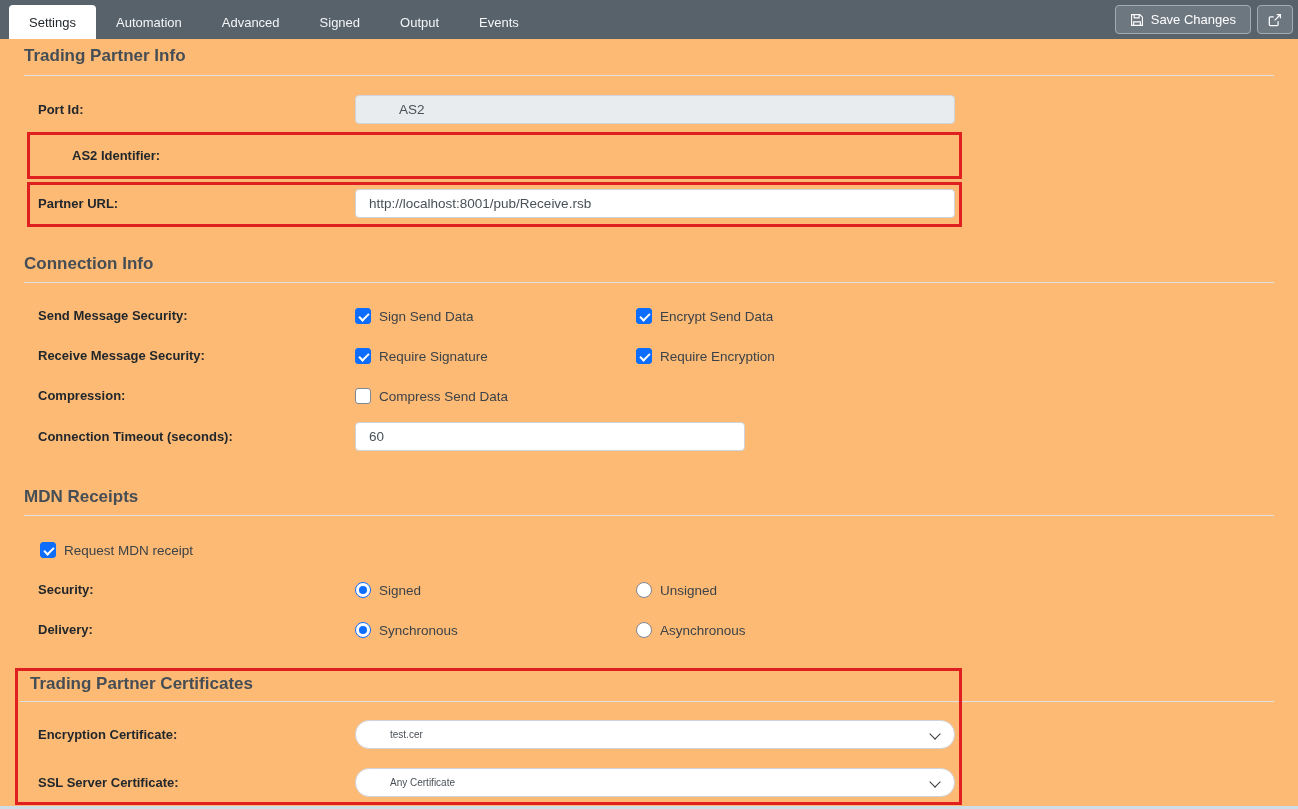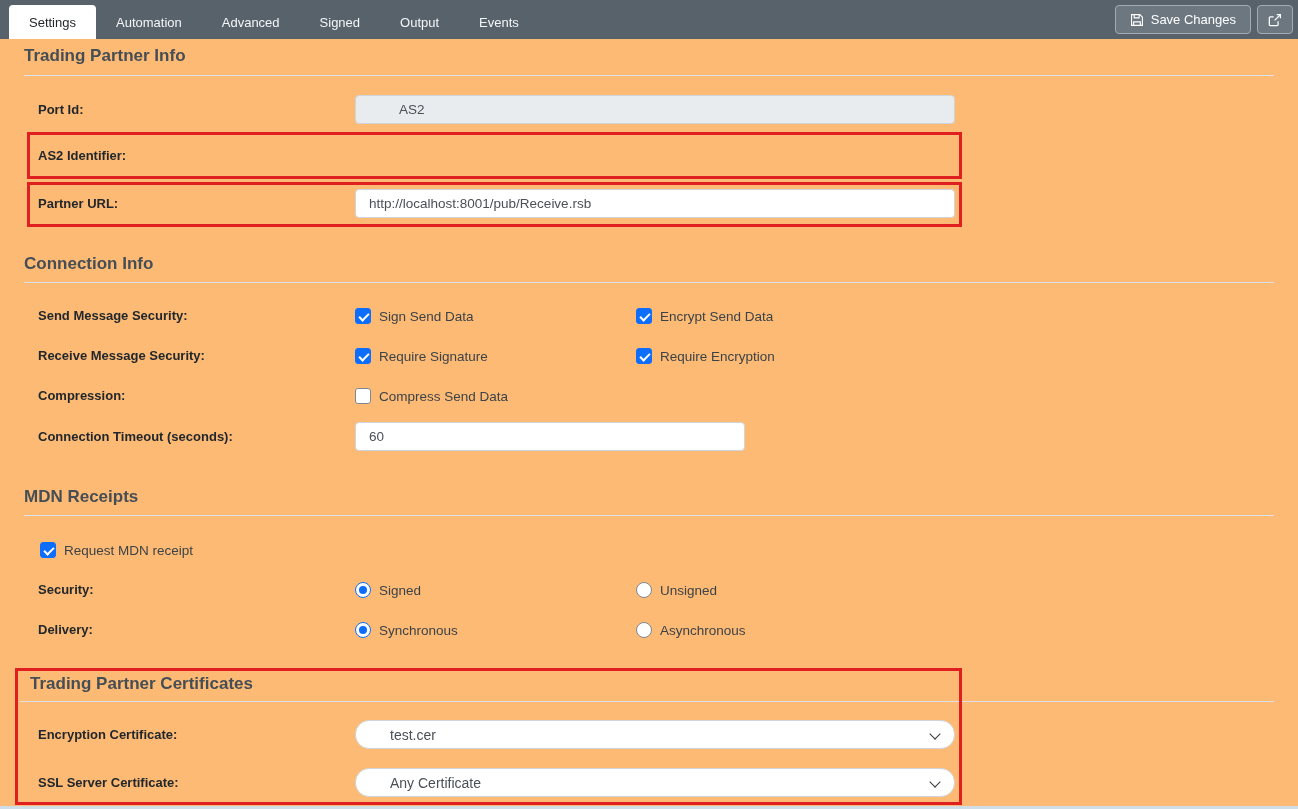--- a/index.html
+++ b/index.html
@@ -27,21 +27,21 @@
   .row-label { position:absolute; left:38px; font-size:13px; font-weight:700; color:#22272c;
     line-height:29px; white-space:nowrap; }
   .text-input { position:absolute; left:355px; width:600px; height:29px;
     border:1px solid #ced4da; border-radius:4px; padding:0 13px; font-size:13.5px;
     color:#495057; background:#fff; font-family:inherit; }
   .text-input.disabled { background:#e9ecef; }
   .text-input.short { width:390px; }
 
   .select { position:absolute; left:355px; width:600px; height:29px; border:1px solid #ced4da;
     border-radius:14px; background:#fff; display:flex; align-items:center; padding:0 34px;
-    font-size:14px; color:#495057; cursor:pointer; }
+    font-size:10px; color:#495057; cursor:pointer; }
   .chev { position:absolute; right:15px; top:9px; width:8px; height:8px;
     border-right:1.6px solid #343a40; border-bottom:1.6px solid #343a40;
     transform:rotate(45deg); }
 
   .opt-row { position:absolute; left:0; right:0; height:20px; }
   .opt-row .row-label { line-height:20px; }
   .opt { position:absolute; display:flex; align-items:center; gap:8px; height:20px;
     cursor:pointer; }
   .opt .txt { font-size:13.5px; color:#3b4248; white-space:nowrap; }
   .pos-a { left:355px; } .pos-b { left:636px; } .pos-edge { left:40px; }
@@ -100,21 +100,21 @@
 </div>
 
 <div class="content">
 
   <div class="sec-title" style="left:24px; top:7px;">Trading Partner Info</div>
   <div class="hr" style="top:36px;"></div>
 
   <div class="row-label" style="top:56px;">Port Id:</div>
   <input class="text-input disabled" style="top: 56px; padding-left: 43px;" readonly="" value="AS2">
 
-  <div class="row-label" style="top:102px;">AS2 Identifier:</div>
+  <div class="row-label" style="top:102px;margin-left:34px;">AS2 Identifier:</div>
 
   <div class="row-label" style="top:150px;">Partner URL:</div>
   <input class="text-input" style="top: 150px;" value="http://localhost:8001/pub/Receive.rsb">
 
   <div class="sec-title" style="left:24px; top:215px;">Connection Info</div>
   <div class="hr" style="top:243px;"></div>
 
   <div class="opt-row" style="top:307px;">
     <div class="row-label">Receive Message Security:</div>
     <div class="opt pos-a">

